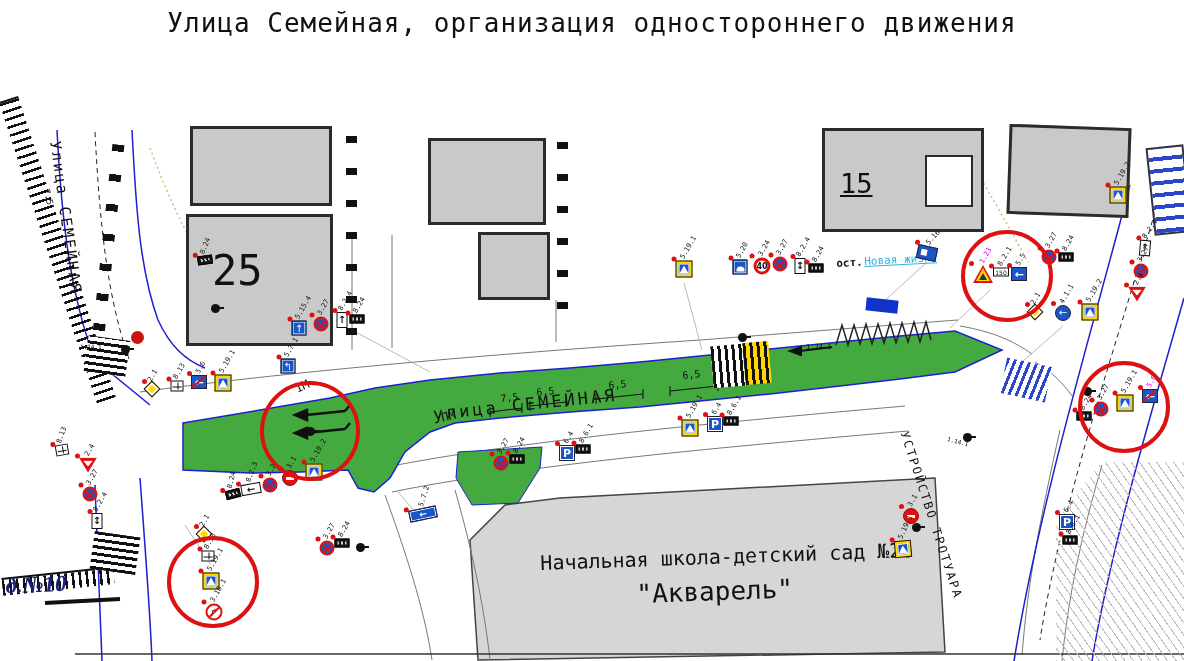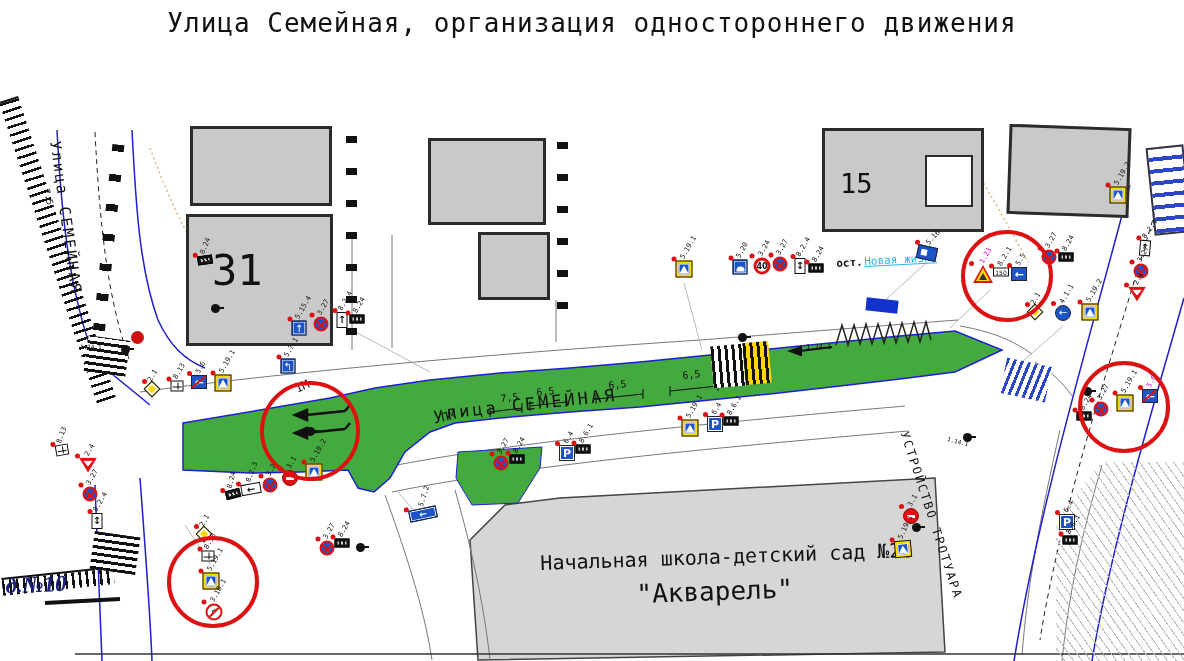--- a/index.html
+++ b/index.html
@@ -185,22 +185,22 @@
   <div class="zebra zebraC1" data-name="crosswalk-marking"></div>
   <div class="zebra zebraC2" data-name="crosswalk-marking-yellow"></div>
   <div class="zebra zebraD" data-name="crosswalk-marking"></div>
   <div class="shelter" data-name="bus-shelter"></div>
   <div class="reddot" data-name="traffic-signal-dot"></div>
 
   <div class="layer" data-name="labels-layer">
       <div class="lbl" data-name="street-left-label" style="left: 62px; top: 140px; font-size: 15px; transform: rotate(82deg); letter-spacing: 2px;">Улица СЕМЕЙНАЯ</div>
       <div class="lbl" data-name="dim-label" style="left: 50px; top: 188px; font-size: 9px; transform: rotate(75deg);">7.5</div>
       <div class="lbl" data-name="street-main-label" style="left: 432px; top: 406px; font-size: 17px; transform: rotate(-6deg); letter-spacing: 3px;">улица СЕМЕЙНАЯ</div>
-      <div class="lbl" data-name="building-25-number" style="left: 212px; top: 250px; font-size: 42px;">31</div>
-      <div class="lbl" data-name="building-15-number" style="left: 840px; top: 170px; font-size: 27px;">15</div>
+      <div class="lbl" data-name="building-25-number" style="left: 212px; top: 250px; font-size: 42px;">25</div>
+      <div class="lbl" data-name="building-15-number" style="left: 840px; top: 170px; font-size: 27px; text-decoration: underline;">15</div>
       <div class="lbl serif" data-name="house-10-label" style="left: 5px; top: 574px; font-size: 23px; transform: rotate(-2deg); color: rgb(26, 31, 122); font-weight: bold;">д.№10</div>
       <div class="lbl" data-name="school-name-line1" style="left: 540px; top: 553px; font-size: 20px; transform: rotate(-2deg);">Начальная школа-детский сад №26</div>
       <div class="lbl" data-name="school-name-line2" style="left: 636px; top: 581px; font-size: 26px; transform: rotate(-2deg);">"Акварель"</div>
       <div class="lbl" data-name="bus-stop-prefix" style="left: 836px; top: 258px; font-size: 11px; transform: rotate(-3deg); font-weight: bold;">ост.</div>
       <div class="lbl" data-name="bus-stop-name" style="left: 864px; top: 256px; font-size: 11px; transform: rotate(-3deg); color: rgb(41, 181, 230); text-decoration: underline;">Новая жизнь</div>
       <div class="lbl" data-name="sidewalk-works-label" style="left: 910px; top: 430px; font-size: 12px; transform: rotate(72deg); letter-spacing: 2px;">УСТРОЙСТВО ТРОТУАРА</div>
       <div class="lbl" data-name="dim-label" style="left: 500px; top: 394px; font-size: 10px; transform: rotate(-6deg);">7,5</div>
       <div class="lbl" data-name="dim-label" style="left: 536px; top: 388px; font-size: 10px; transform: rotate(-6deg);">6,5</div>
       <div class="lbl" data-name="dim-label" style="left: 608px; top: 381px; font-size: 10px; transform: rotate(-6deg);">6,5</div>
       <div class="lbl" data-name="dim-label" style="left: 682px; top: 371px; font-size: 10px; transform: rotate(-6deg);">6,5</div>

